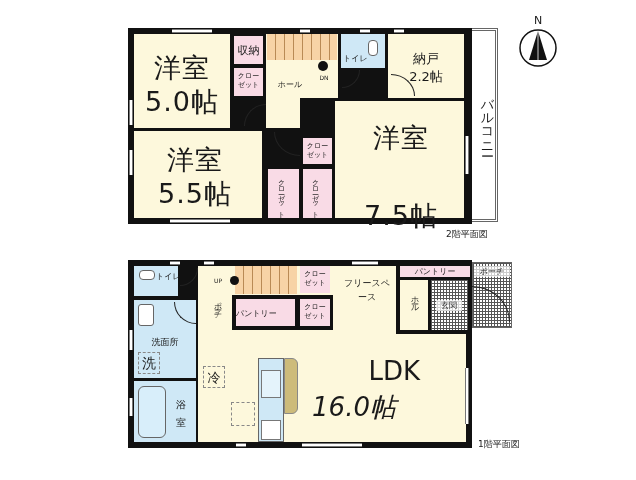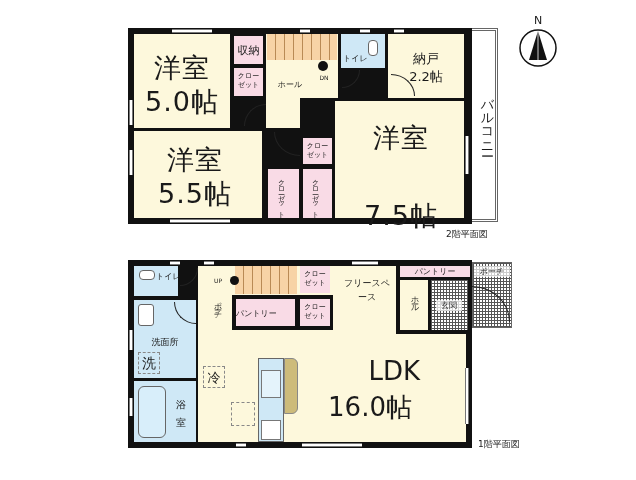--- a/index.html
+++ b/index.html
@@ -102,21 +102,21 @@
 
 <div>
   <div class="abs wall" style="left:128px;top:260px;width:344px;height:188px;"></div>
 
   <div class="abs checker" style="left:472px;top:262px;width:40px;height:66px;border:1px solid #666;"></div>
   <div class="abs" style="left:474px;top:266px;width:36px;font-size:8px;text-align:center;background:rgba(255,255,255,0.7);">ポーチ</div>
   <div class="abs door" style="left:472px;top:286px;width:38px;height:36px;"></div>
 
   <div class="abs room-y" style="left:198px;top:266px;width:268px;height:176px;"></div>
   <div class="abs" style="left:320px;top:356px;width:100px;font-size:26px;text-align:right;">LDK</div>
-  <div class="abs" style="left:320px;top:390px;width:100px;font-size:26px;text-align:center;">16.0帖</div>
+  <div class="abs" style="left:304px;top:390px;width:100px;font-size:26px;text-align:center;font-style:italic;">16.0帖</div>
 
   <div class="abs room-b" style="left:134px;top:266px;width:44px;height:30px;"></div>
   <div class="abs" style="left:156px;top:271px;width:30px;font-size:8px;">トイレ</div>
   <div class="abs" style="left:139px;top:270px;width:16px;height:10px;border:1px solid #666;border-radius:4px;background:#fff;"></div>
   <div class="abs door" style="left:180px;top:268px;width:18px;height:18px;transform:scaleY(-1);"></div>
 
   <div class="abs room-b" style="left:134px;top:300px;width:62px;height:78px;"></div>
   <div class="abs" style="left:134px;top:336px;width:62px;font-size:9px;text-align:center;">洗面所</div>
   <div class="abs" style="left:138px;top:304px;width:16px;height:22px;border:1px solid #666;border-radius:3px;background:#fff;"></div>
   <div class="abs xbox" style="left:138px;top:352px;width:22px;height:22px;"></div>

